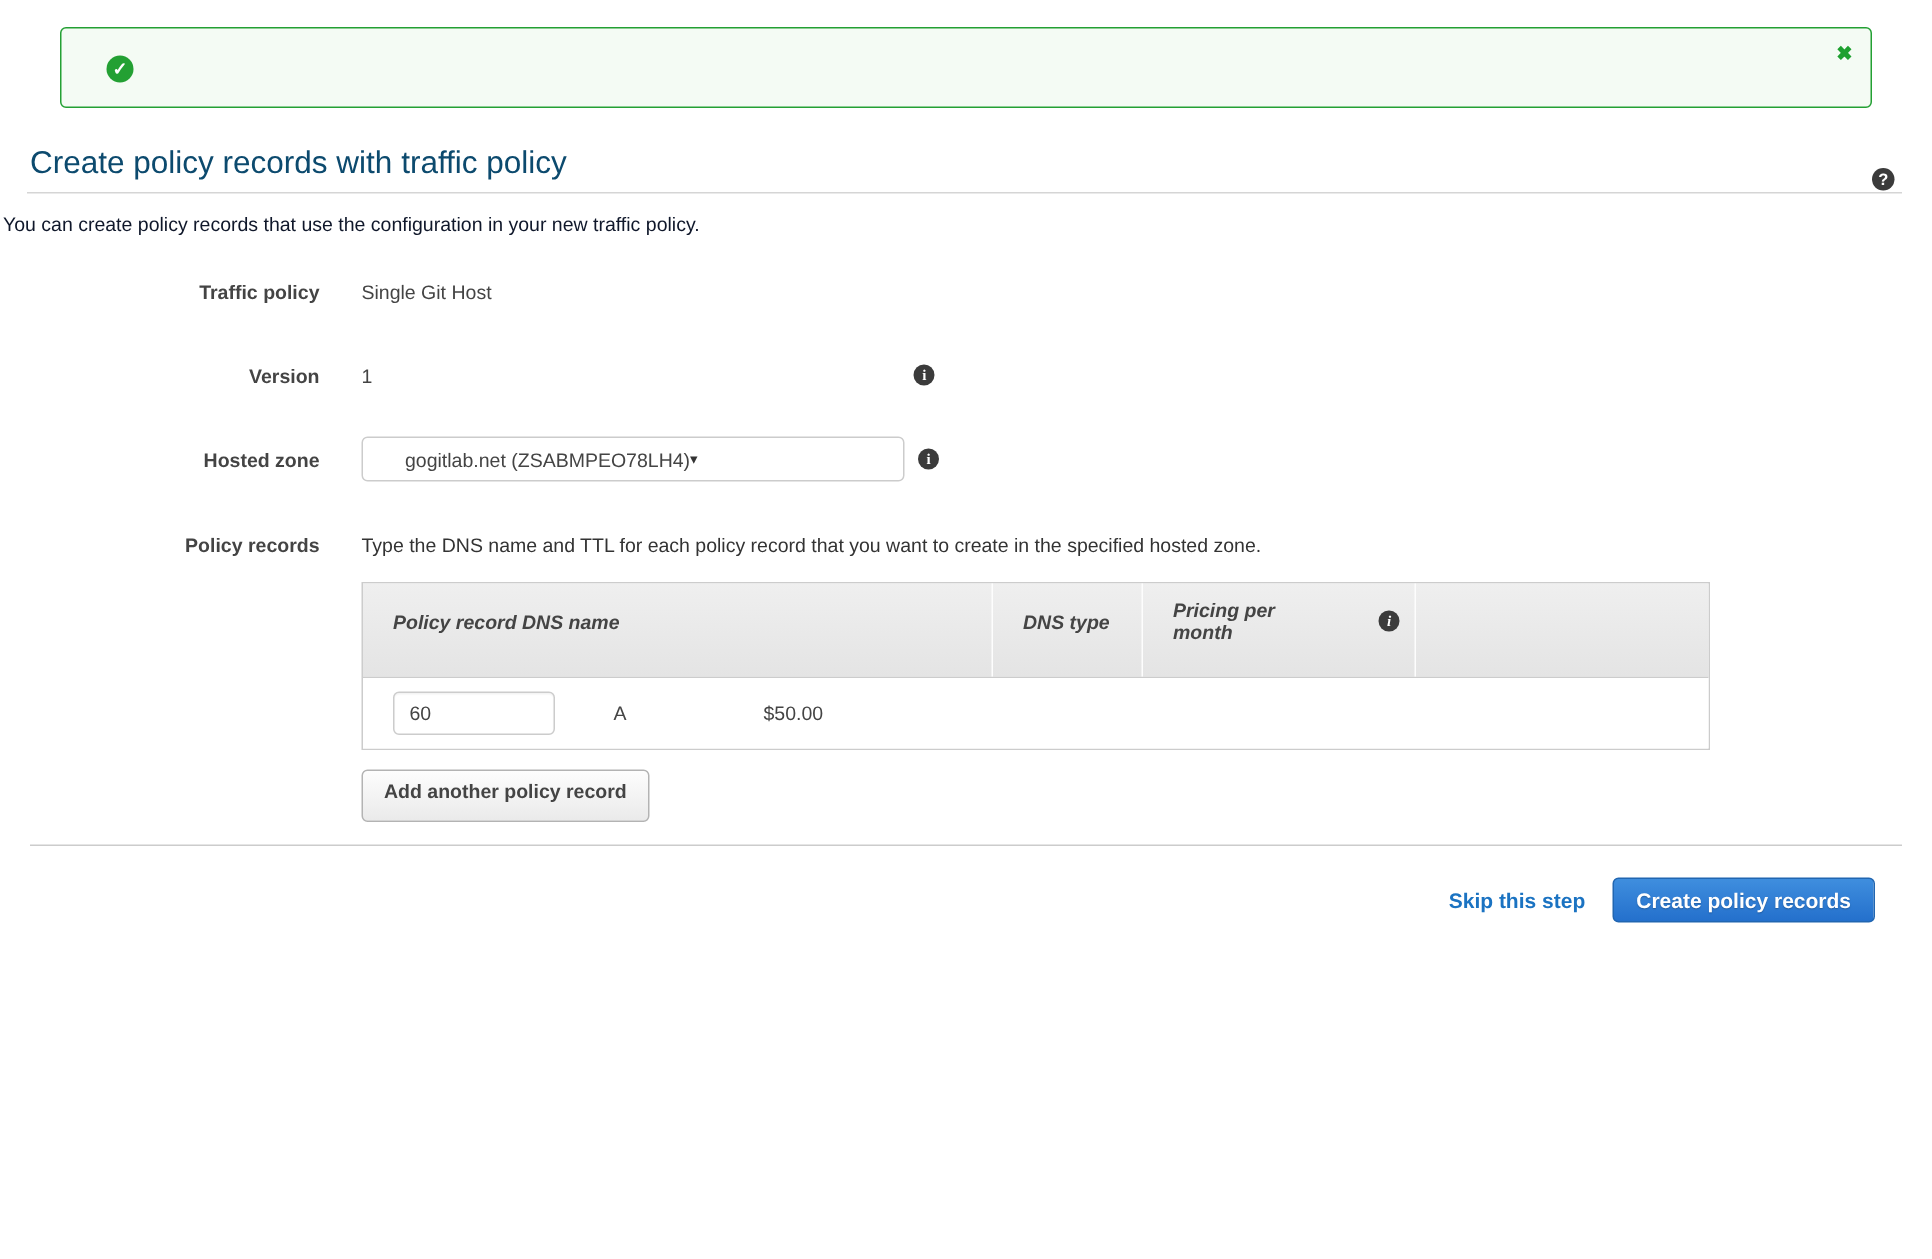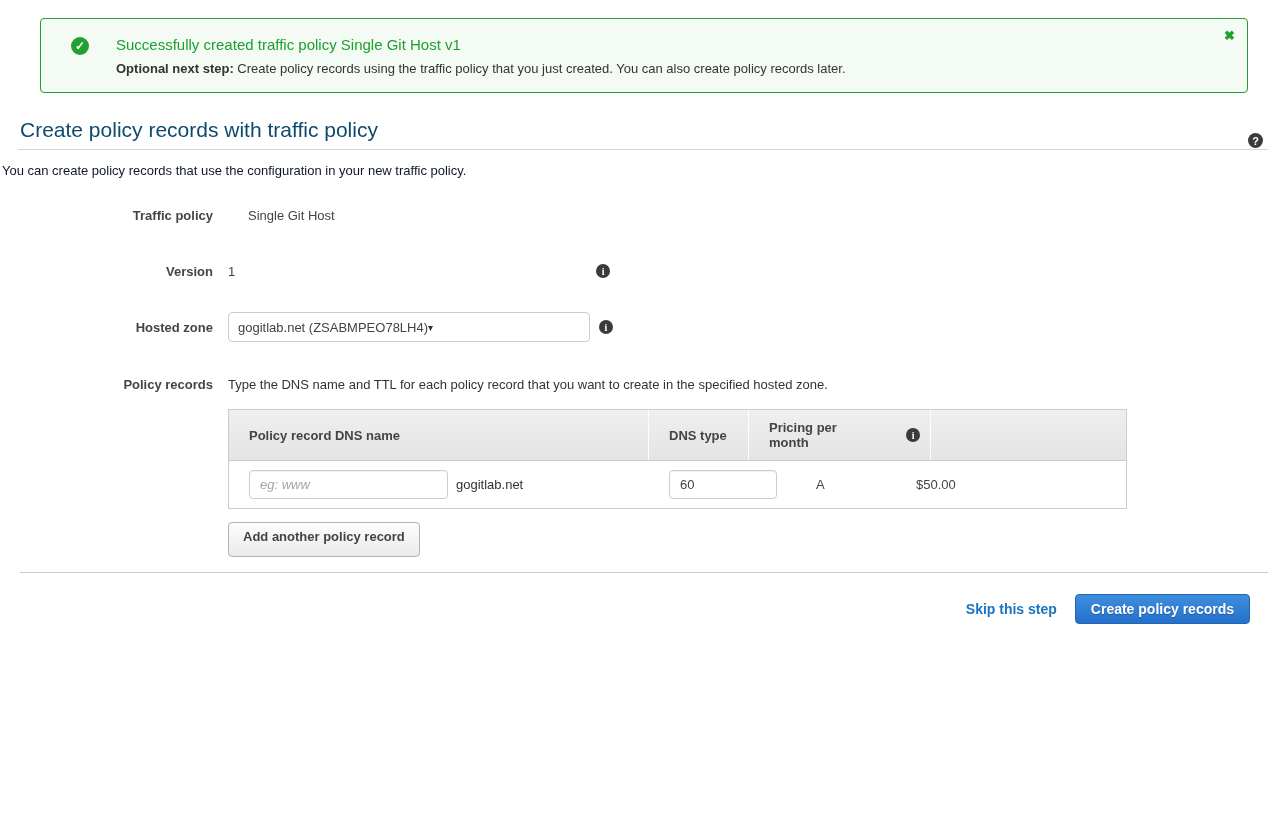--- a/index.html
+++ b/index.html
@@ -80,22 +80,22 @@
   
   .form { margin-top: 30px; }
   .form-row { display: flex; }
   .form-label {
     width: 213px;
     flex-shrink: 0;
     text-align: right;
     font-weight: bold;
     color: #444;
   }
-  .form-value { margin-left: 15px; }
-  .row-traffic { margin-top: 0; gap: 20px; }
+  .form-value { margin-left: 28px; }
+  .row-traffic { margin-top: 0; }
   .row-version { margin-top: 41px; }
   .row-zone { margin-top: 33px; align-items: center; }
   .row-records { margin-top: 35px; }
 
   .info-icon {
     display: inline-flex;
     width: 14px; height: 14px;
     border-radius: 50%;
     background: #3b3b3b;
     color: #fff;
@@ -107,43 +107,43 @@
   }
   .version-info { margin-left: 361px; }
   .zone-info { margin-left: 9px; }
 
   .select-box {
     width: 362px; height: 30px;
     border: 1px solid #ccc;
     border-radius: 4px;
     background: #fff;
     display: flex; align-items: center; 
-    padding: 0 10px 0 9px;
+    padding: 0 10px 0 28px;
     color: #444;
     cursor: pointer;
   }
   .caret { font-size: 10px; color: #333; }
 
   
   .pr-desc { color: #333; }
   .tbl {
     margin-top: 17px;
     width: 899px;
     border: 1px solid #ccc;
   }
   .tbl-header {
     display: flex;
     background: linear-gradient(#efefef, #e4e4e4);
   }
   .th {
-    padding: 10px 10px 10px 20px;
+    padding: 10px 10px 22px 20px;
     font-weight: bold;
     color: #444;
     border-right: 1px solid #fdfdfd;
-    display: flex; align-items: center; gap: 6px;
+    display: flex; align-items: center; gap: 6px; font-style: italic;
   }
   .th:last-child { border-right: none; }
   .c1 { width: 420px; }
   .c2 { width: 147px; }
   .c3 { width: 100px; }
   .c4 { width: 182px; gap: 28px; }
   .c5 { width: 48px; }
   .tbl-row {
     display: flex;
     align-items: center;
@@ -209,24 +209,20 @@
     font-size: 14px; font-weight: bold;
     text-shadow: 0 1px 1px rgba(0,0,0,0.25);
     cursor: pointer;
   }
 </style>
 </head>
 <body>
 
 <div class="banner">
   <div class="check-icon">✓</div>
-  <div class="banner-text">
-    <div class="banner-title">Successfully created traffic policy Single Git Host v1</div>
-    <div class="banner-sub"><b>Optional next step:</b><span> Create policy records using the traffic policy that you just created. You can also create policy records later.</span></div>
-  </div>
   <div class="banner-close">✖</div>
 </div>
 
 <div class="page">
   <h1 class="page-title">Create policy records with traffic policy</h1>
   <div class="help-icon">?</div>
   <hr class="title-rule">
   <div class="page-desc">You can create policy records that use the configuration in your new traffic policy.</div>
 </div>
 
@@ -262,24 +258,20 @@
         <div class="tbl-header">
           <div class="th c1">Policy record DNS name</div>
           <div class="th c3">DNS type</div>
           <div class="th c4">
             <span>Pricing per month</span>
             <span class="info-icon">i</span>
           </div>
           <div class="th c5"></div>
         </div>
         <div class="tbl-row">
-          <div class="td c1">
-            <input type="text" class="dns-input" placeholder="eg: www" style="">
-            <span class="dns-suffix">gogitlab.net</span>
-          </div>
           <div class="td c2">
             <input type="text" class="ttl-input" value="60" style="">
           </div>
           <div class="td c3">A</div>
           <div class="td c4">$50.00</div>
           <div class="td c5"></div>
         </div>
       </div>
 
       <button class="add-btn">Add another policy record</button>

